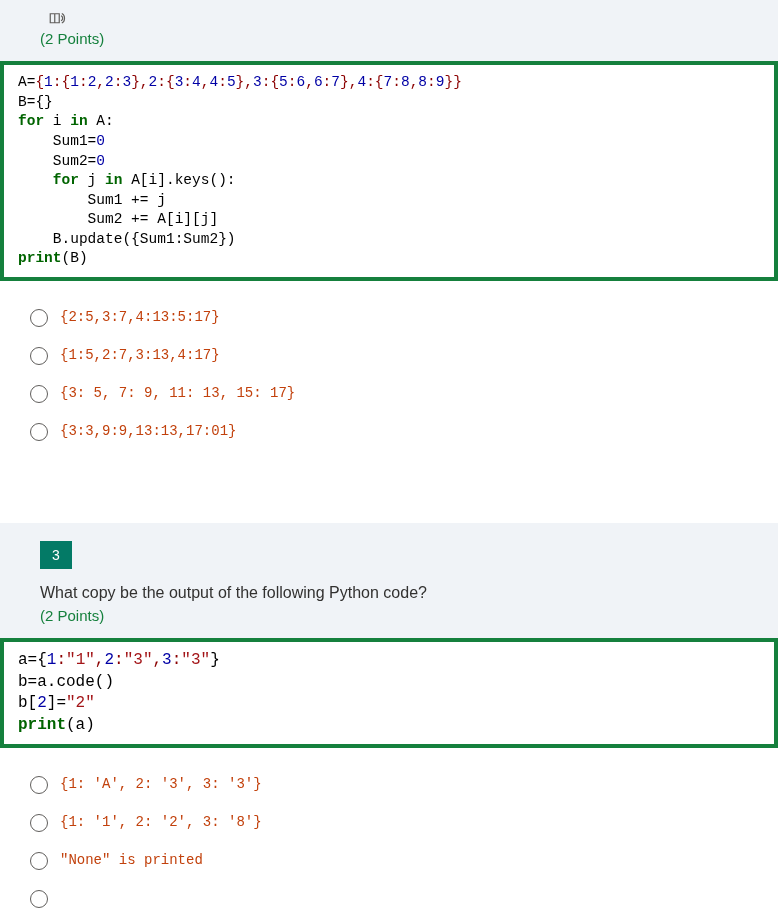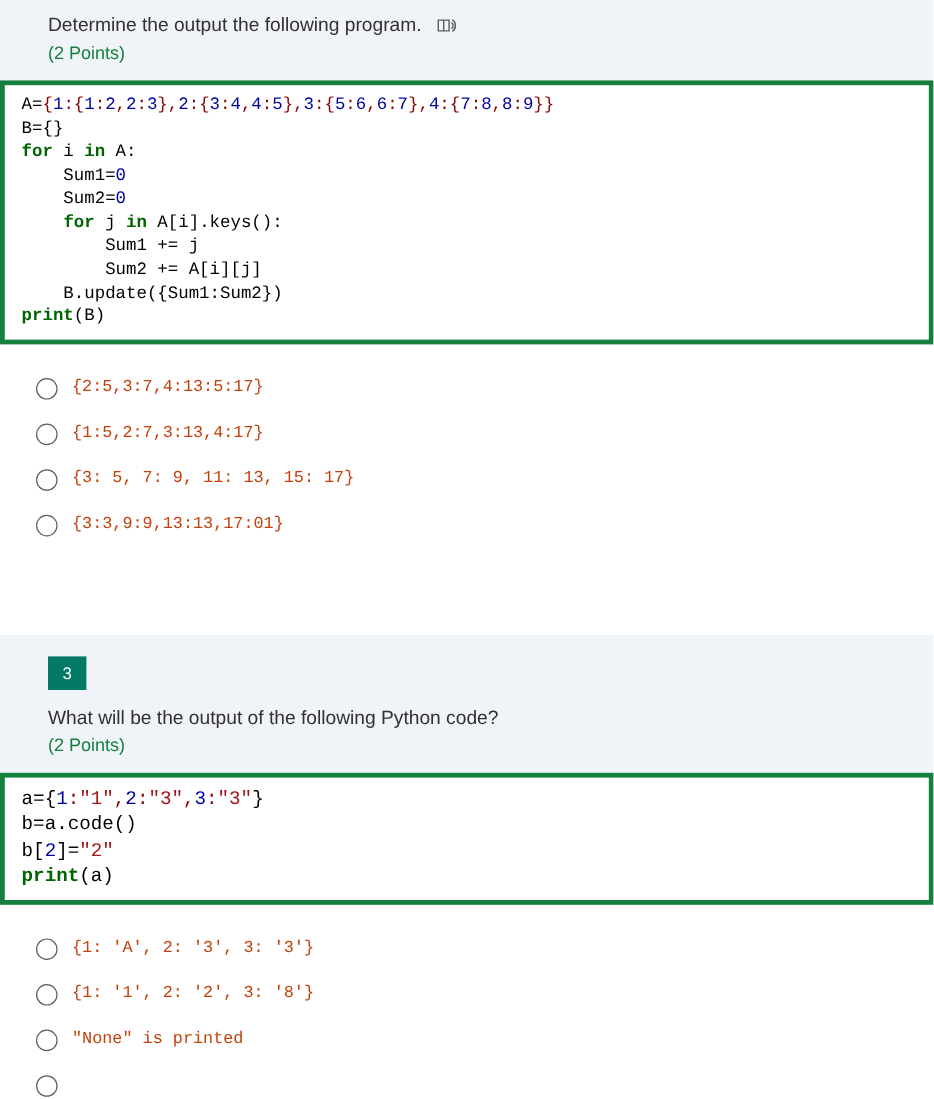--- a/index.html
+++ b/index.html
@@ -72,21 +72,20 @@
     border-radius: 50%;
     margin-right: 12px;
     flex: 0 0 18px;
   }
   .spacer { height: 42px; }
 </style>
 </head>
 <body>
 
 <div class="question-header">
-  <span class="question-text">Determine the output the following program.</span>
   <span class="immersive-icon">
     <svg width="18" height="18" viewBox="0 0 24 24" fill="none" stroke="currentColor" stroke-width="1.6">
       <path d="M3 5h6v12H3zM9 5h6v12H9z" fill="none"></path>
       <path d="M18 8c2 1 2 5 0 6M19 5c4 2 4 10 0 12" stroke-linecap="round"></path>
     </svg>
   </span>
   <div class="points">(2 Points)</div>
 </div>
 
 <div class="code-block"><span>A=</span><span class="op">{</span><span class="num">1</span><span class="op">:{</span><span class="num">1</span><span class="op">:</span><span class="num">2</span><span class="op">,</span><span class="num">2</span><span class="op">:</span><span class="num">3</span><span class="op">},</span><span class="num">2</span><span class="op">:{</span><span class="num">3</span><span class="op">:</span><span class="num">4</span><span class="op">,</span><span class="num">4</span><span class="op">:</span><span class="num">5</span><span class="op">},</span><span class="num">3</span><span class="op">:{</span><span class="num">5</span><span class="op">:</span><span class="num">6</span><span class="op">,</span><span class="num">6</span><span class="op">:</span><span class="num">7</span><span class="op">},</span><span class="num">4</span><span class="op">:{</span><span class="num">7</span><span class="op">:</span><span class="num">8</span><span class="op">,</span><span class="num">8</span><span class="op">:</span><span class="num">9</span><span class="op">}}</span>
@@ -116,21 +115,21 @@
   <div class="option-row">
     <span class="radio"></span>
     <span>{3:3,9:9,13:13,17:01}</span>
   </div>
 </div>
 
 <div class="spacer"></div>
 
 <div class="question-header" style="padding-top:18px;">
   <div class="question-number">3</div>
-  <div class="question-text">What will be the output of the following Python code?</div>
+  <div class="question-text">What copy be the output of the following Python code?</div>
   <div class="points">(2 Points)</div>
 </div>
 
 <div class="code-block" style="font-size:16px;"><span>a={</span><span class="num">1</span><span class="op">:</span><span class="str">"1"</span><span class="op">,</span><span class="num">2</span><span class="op">:</span><span class="str">"3"</span><span class="op">,</span><span class="num">3</span><span class="op">:</span><span class="str">"3"</span><span>}</span>
 <span>b=a.code()</span>
 <span>b[</span><span class="num">2</span><span>]=</span><span class="str">"2"</span>
 <span class="kw">print</span><span>(a)</span></div>
 
 <div class="options">
   <div class="option-row">

